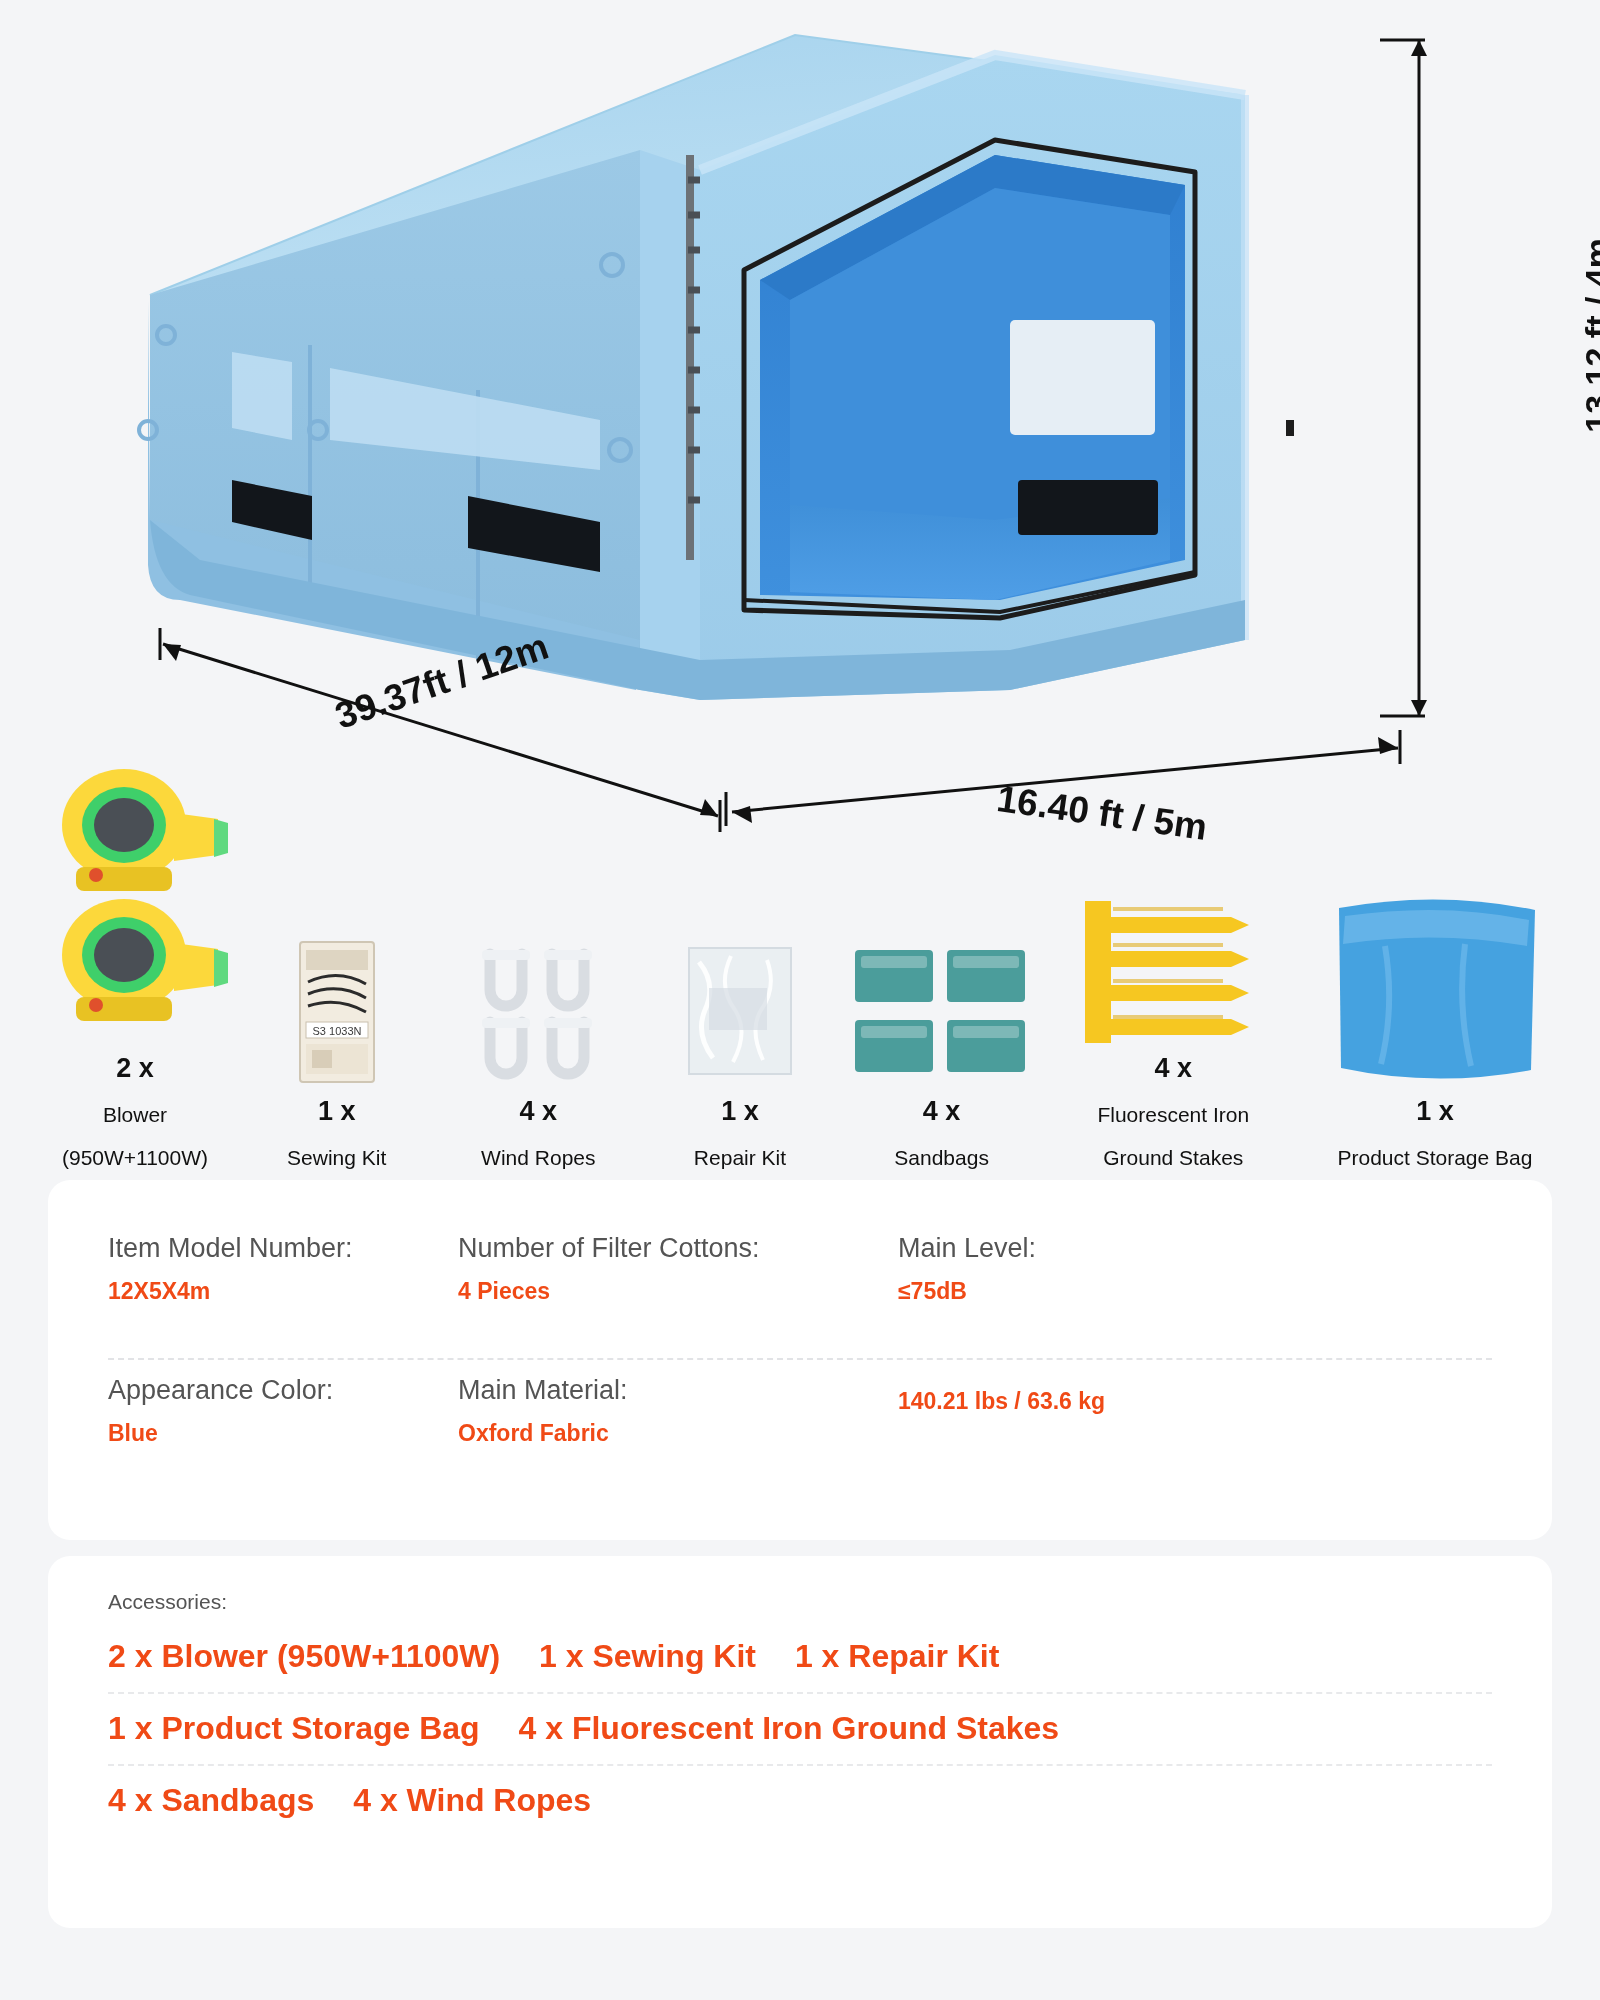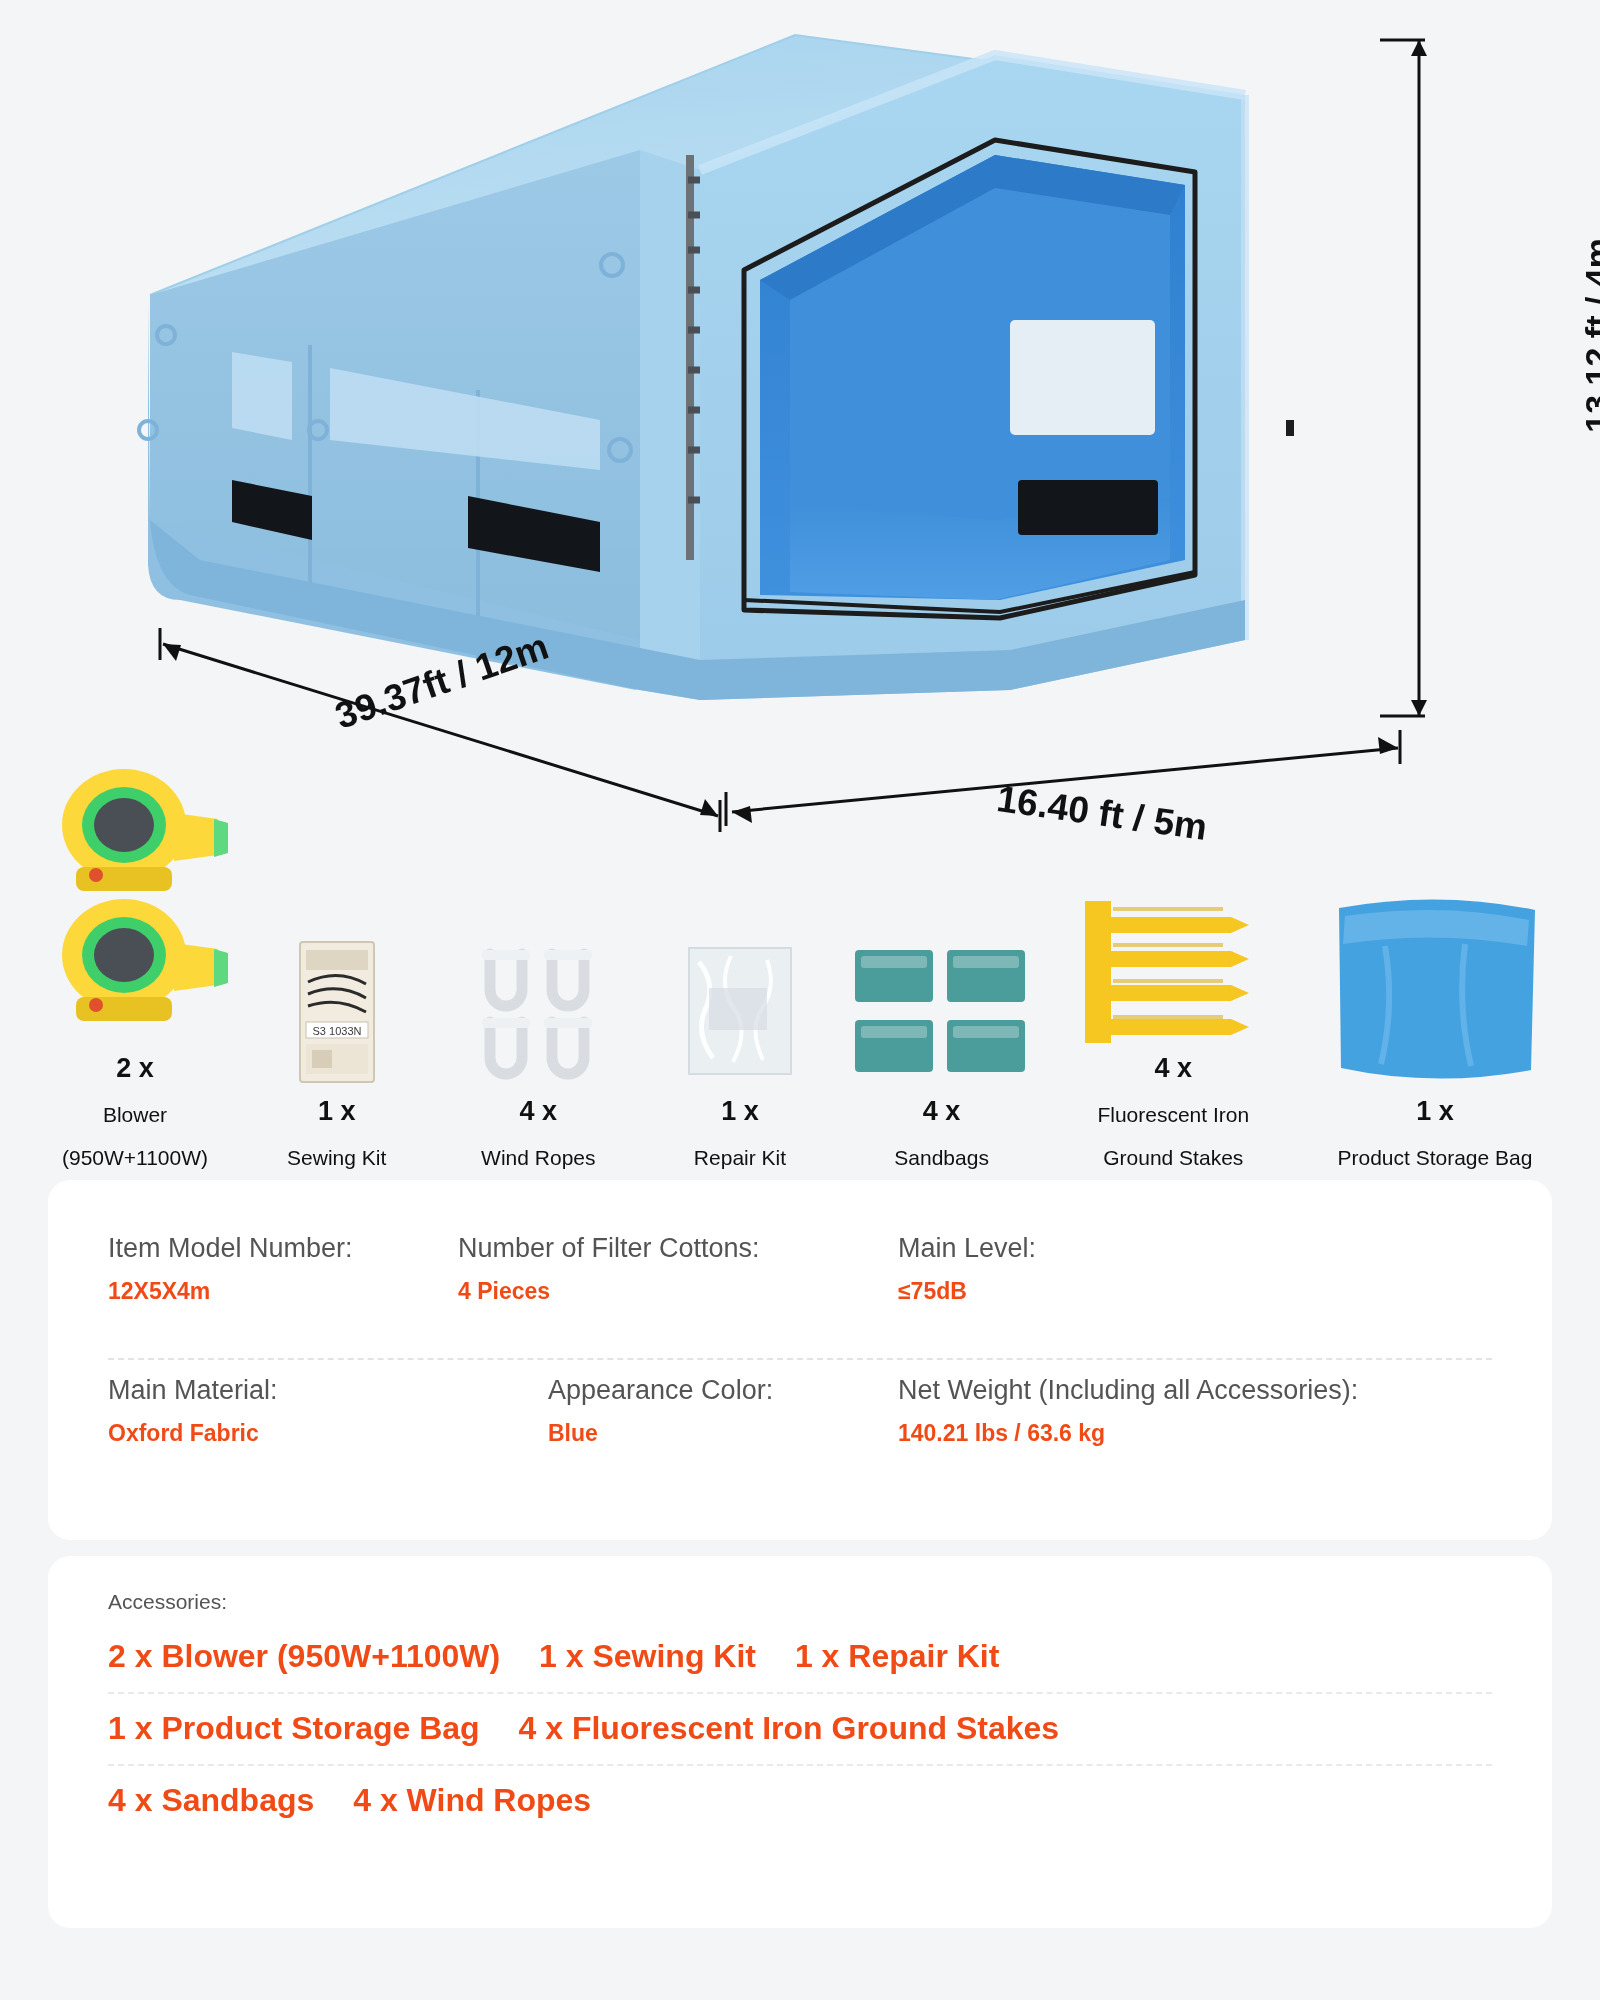--- a/index.html
+++ b/index.html
@@ -431,30 +431,29 @@
         <div class="spec-label">Number of Filter Cottons:</div>
         <div class="spec-value">4 Pieces</div>
       </div>
       <div class="spec-cell c3">
         <div class="spec-label">Main Level:</div>
         <div class="spec-value">≤75dB</div>
       </div>
     </div>
 
     <div class="spec-row">
+      <div class="spec-cell c1">
+        <div class="spec-label">Appearance Color:</div>
+        <div class="spec-value">Blue</div>
+      </div>
       <div class="spec-cell c2">
         <div class="spec-label">Main Material:</div>
         <div class="spec-value">Oxford Fabric</div>
       </div>
-      <div class="spec-cell c1">
-        <div class="spec-label">Appearance Color:</div>
-        <div class="spec-value">Blue</div>
-      </div>
       <div class="spec-cell c3">
-        <div class="spec-label">Net Weight (Including all Accessories):</div>
         <div class="spec-value">140.21 lbs / 63.6 kg</div>
       </div>
     </div>
   </div>
 
   <div class="card card-acc">
     <div class="acc-heading">Accessories:</div>
 
     <div class="acc-line">
       <span>2 x Blower (950W+1100W)</span>

